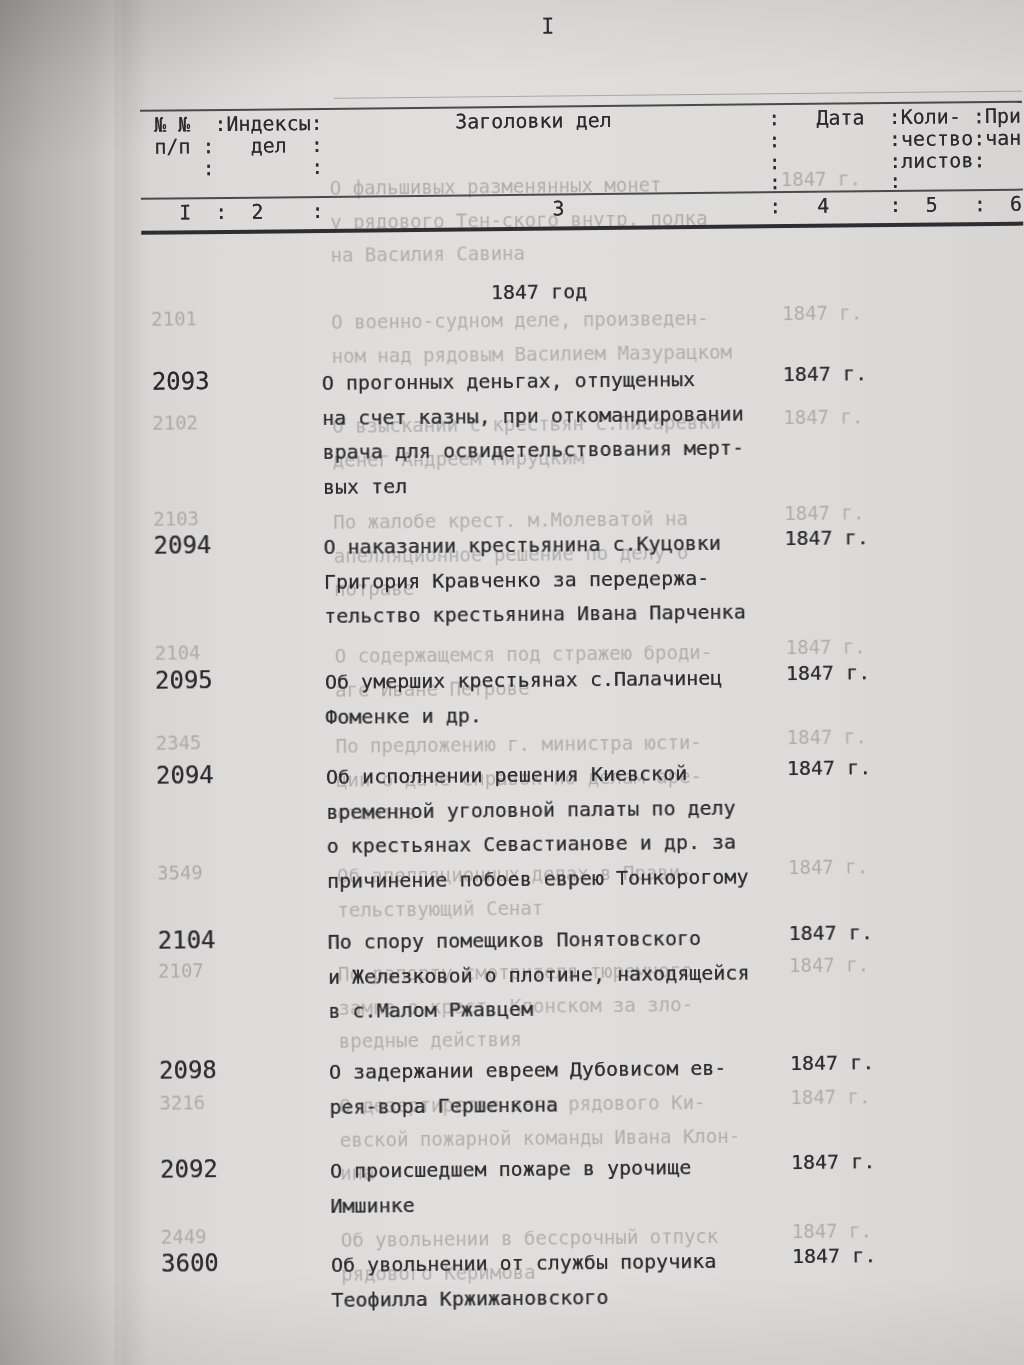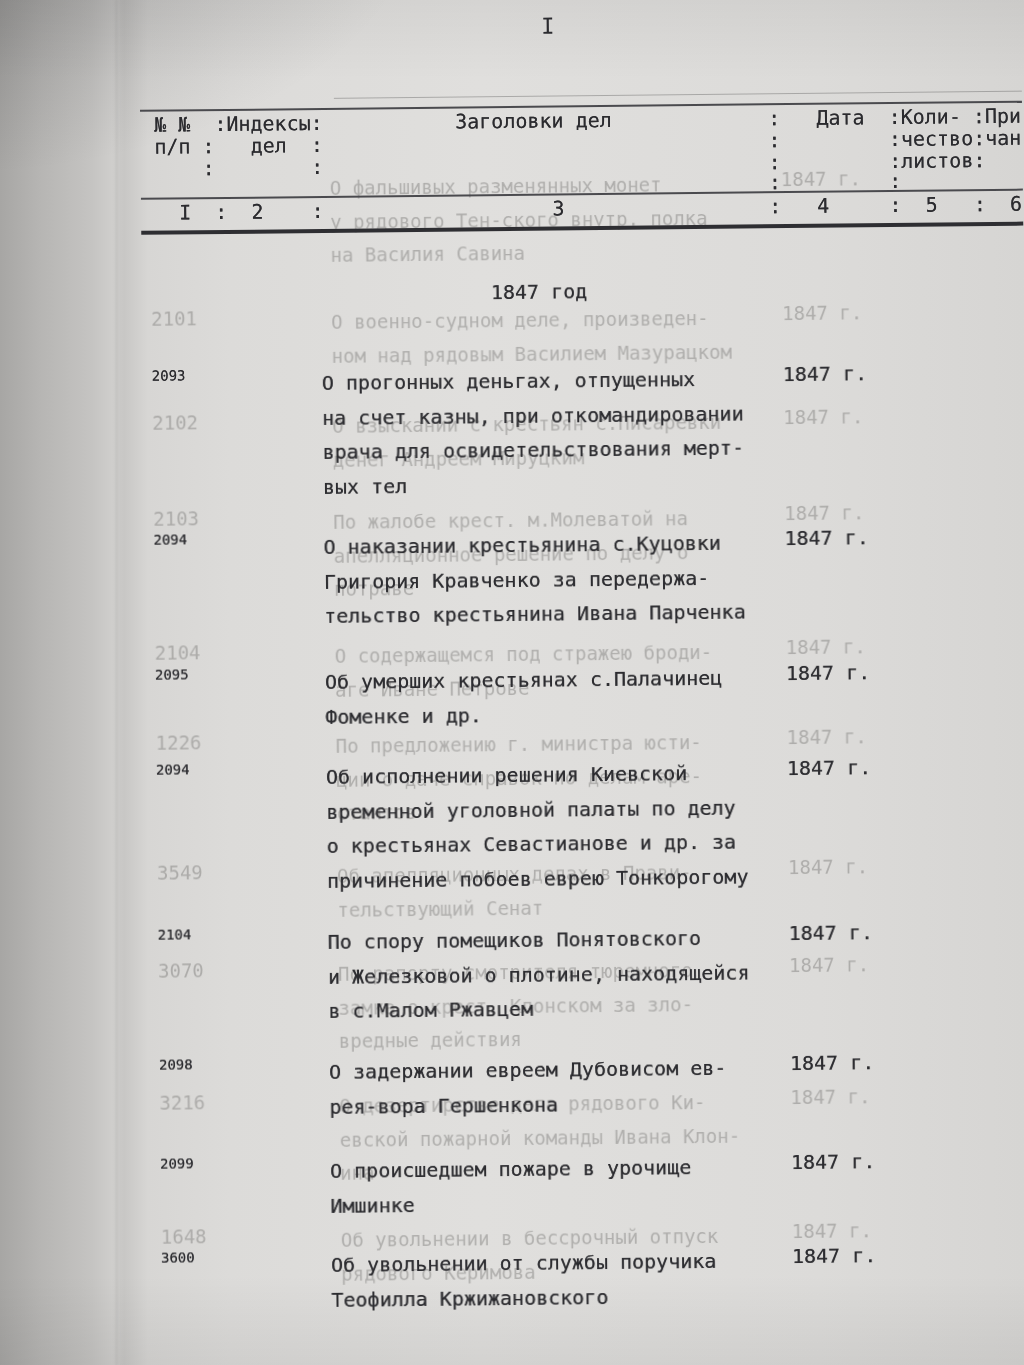--- a/index.html
+++ b/index.html
@@ -25,21 +25,21 @@
   .hline{position:absolute;left:160px;white-space:pre;font-size:20px;line-height:22px;
     text-shadow:0 0 0.6px rgba(40,40,44,0.75);}
   .rule{position:absolute;left:146px;width:882px;background:#3b3b3f;}
   .rule.thin{height:2px;background:#4a4a4e;}
   .rule.thick{height:4px;background:#2e2e32;}
   .ghost-rule{position:absolute;left:340px;top:96px;width:688px;height:1px;
     background:rgba(70,70,68,0.35);filter:blur(0.6px);}
   .year{position:absolute;left:495px;top:280px;font-size:20px;
     text-shadow:0 0 0.6px rgba(40,40,44,0.75);}
   .entry{position:absolute;left:0;width:1024px;height:0;}
-  .entry .no{position:absolute;left:155px;top:0;font-size:14px;
+  .entry .no{position:absolute;left:155px;top:0;font-size:24px;
     text-shadow:0 0 0.6px rgba(40,40,44,0.75);}
   .entry .lines{position:absolute;left:325px;top:0;width:470px;}
   .entry .tline{font-size:20px;line-height:34.5px;white-space:pre;
     text-shadow:0 0 0.6px rgba(40,40,44,0.75);}
   .entry .date{position:absolute;left:786px;top:1px;font-size:20px;
     text-shadow:0 0 0.6px rgba(40,40,44,0.75);}
   .entry.ghost{opacity:0.32;color:#4c4b49;filter:blur(0.7px);}
   .entry.ghost .lines{left:335px;}
   .entry.ghost .tline{font-size:19px;line-height:33.5px;text-shadow:none;}
   .entry.ghost .no,.entry.ghost .date{font-size:19px;text-shadow:none;}
@@ -97,60 +97,60 @@
     <div class="entry ghost" style="top:638px">
       <div class="no">2104</div>
       <div class="lines">
         <div class="tline">О содержащемся под стражею броди-</div>
         <div class="tline">аге Иване Петрове</div>
       </div>
       <div class="date">1847 г.</div>
     </div>
 
     <div class="entry ghost" style="top:728px">
-      <div class="no">1226</div>
+      <div class="no">2345</div>
       <div class="lines">
         <div class="tline">По предложению г. министра юсти-</div>
         <div class="tline">ции о даче справок по делам аре-</div>
         <div class="tline">стантов</div>
       </div>
       <div class="date">1847 г.</div>
     </div>
 
     <div class="entry ghost" style="top:858px">
       <div class="no">3549</div>
       <div class="lines">
         <div class="tline">Об апелляционных делах в Прави-</div>
         <div class="tline">тельствующий Сенат</div>
       </div>
       <div class="date">1847 г.</div>
     </div>
 
     <div class="entry ghost" style="top:956px">
-      <div class="no">3070</div>
+      <div class="no">2107</div>
       <div class="lines">
         <div class="tline">По рапорту смотрителя тюремного</div>
         <div class="tline">замка о крест. Клонском за зло-</div>
         <div class="tline">вредные действия</div>
       </div>
       <div class="date">1847 г.</div>
     </div>
 
     <div class="entry ghost" style="top:1088px">
       <div class="no">3216</div>
       <div class="lines">
         <div class="tline">О дезертирстве дела рядового Ки-</div>
         <div class="tline">евской пожарной команды Ивана Клон-</div>
         <div class="tline">ина</div>
       </div>
       <div class="date">1847 г.</div>
     </div>
 
     <div class="entry ghost" style="top:1222px">
-      <div class="no">1648</div>
+      <div class="no">2449</div>
       <div class="lines">
         <div class="tline">Об увольнении в бессрочный отпуск</div>
         <div class="tline">рядового Керимова</div>
       </div>
       <div class="date">1847 г.</div>
     </div>
 
     <div class="rule thin" style="top:106px"></div>
     <div class="hline" style="top:110px">№ №  :Индексы:           Заголовки дел             :   Дата  :Коли- :При</div>
     <div class="hline" style="top:132px">п/п :   дел  :                                     :         :чество:чан</div>
@@ -216,21 +216,21 @@
     <div class="entry" style="top:1053px">
       <div class="no">2098</div>
       <div class="lines">
         <div class="tline">О задержании евреем Дубовисом ев-</div>
         <div class="tline">рея-вора Гершенкона</div>
       </div>
       <div class="date">1847 г.</div>
     </div>
 
     <div class="entry" style="top:1152px">
-      <div class="no">2099</div>
+      <div class="no">2092</div>
       <div class="lines">
         <div class="tline">О происшедшем пожаре в урочище</div>
         <div class="tline">Имшинке</div>
       </div>
       <div class="date">1847 г.</div>
     </div>
 
     <div class="entry" style="top:1246px">
       <div class="no">3600</div>
       <div class="lines">

